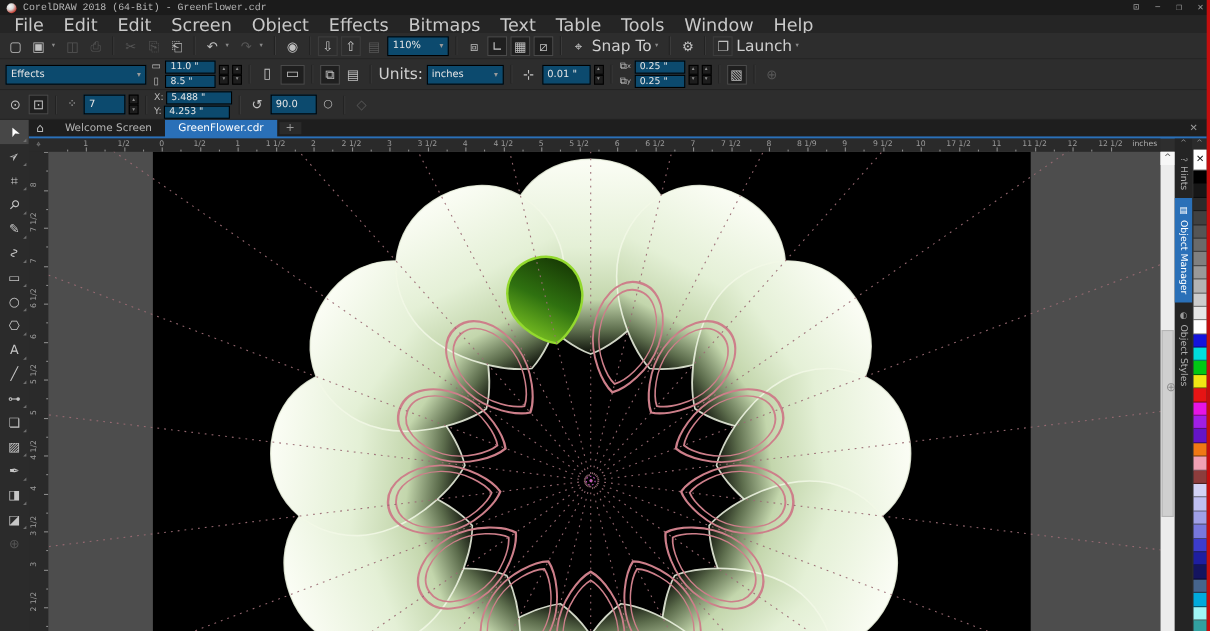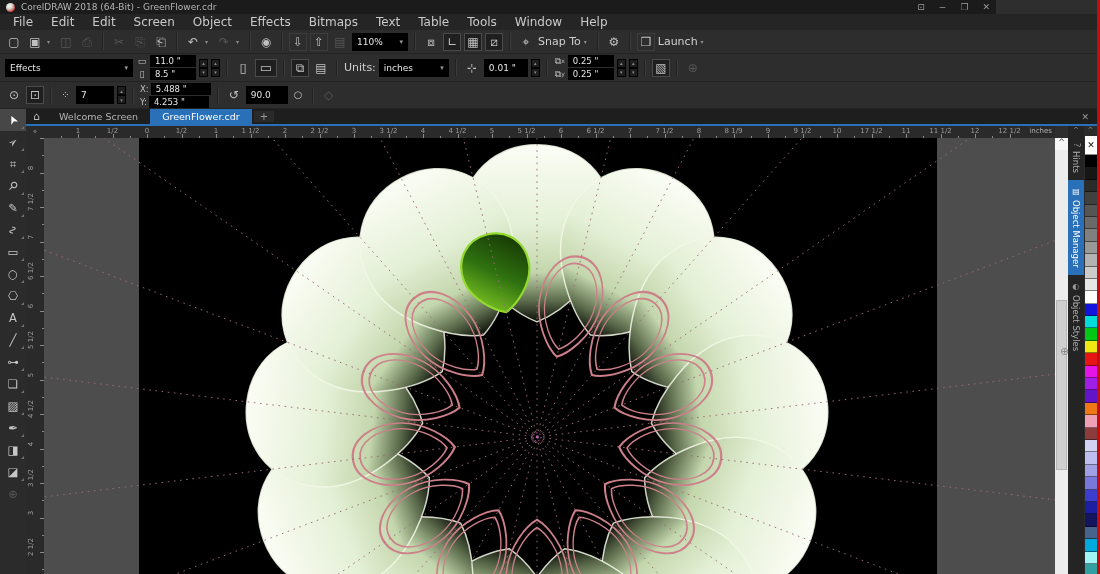--- a/index.html
+++ b/index.html
@@ -1,49 +1,49 @@
 <!DOCTYPE html>
 <html><head>
 <meta charset="utf-8">
 <style>
   * { margin:0; padding:0; box-sizing:border-box; }
   html,body { width:1100px; height:574px; overflow:hidden; background:#2e2e2e;
     font-family:"DejaVu Sans","Liberation Sans",sans-serif; }
   .app { position:relative; width:1100px; height:574px; background:#2e2e2e; overflow:hidden; }
 
   
-  .titlebar { position:absolute; left:0; top:0; width:996px; height:14px; background:#1b1b1b;
-    display:flex; align-items:center; padding:0 6px; color:#b5b5b5; font-size:9px; }
+  .titlebar { position:absolute; left:0; top:0; width:1100px; height:14px; background:#1b1b1b;
+    display:flex; align-items:center; padding:0 6px; color:#b5b5b5; font-size:9px;font-family:Liberation Mono, monospace; }
   .applogo { width:9px; height:9px; border-radius:50%; background:radial-gradient(circle at 35% 30%, #f5f5f5 0%, #d8d8d8 35%, #c23a2e 75%, #7c1f18 100%); margin-right:6px; flex:none; }
   .wctl { margin-left:auto; display:flex; gap:14px; color:#9a9a9a; font-size:9px; }
   .wctl span { cursor:default; }
 
   .menubar { position:absolute; left:0; top:14px; width:1100px; height:16px; background:#252525;
     display:flex; align-items:center; padding:0 4px; }
-  .menu-item { color:#c9c9c9; font-size:12px; padding:0 9px; }
+  .menu-item { color:#c9c9c9; font-size:16px; padding:0 9px; }
 
   .bar { position:absolute; left:0; width:1100px; background:#2d2d2d; border-bottom:1px solid #232323;
     display:flex; align-items:center; padding:0 5px; gap:3px; }
   .stdbar  { top:30px; height:24px; }
   .propbar { top:54px; height:28px; }
   .xformbar{ top:82px; height:27px; }
 
   .ico { width:18px; height:18px; display:inline-flex; align-items:center; justify-content:center;
     color:#c0c0c0; font-size:12px; line-height:1; flex:none; }
   .ico.sm { font-size:10px; width:15px; }
   .ico.gray { color:#575757; }
   .ico.toggled { background:#1f1f1f; border:1px solid #4a4a4a; }
   .ico.boxed { border:1px solid #3c3c3c; }
   .caret { color:#8a8a8a; font-size:6px; width:7px; }
   .ccaret { color:#9a9a9a; font-size:7px; margin-left:auto; padding-left:4px; }
   .sep { width:2px; height:17px; background:#222; border-right:1px solid #3b3b3b; margin:0 3px; flex:none; }
   .group { display:flex; align-items:center; gap:3px; }
-  .glabel { color:#cfcfcf; font-size:11px; }
-
-  .well { background:#000000; border:1px solid #000; color:#e6e6e6; font-size:9px;
+  .glabel { color:#cfcfcf; font-size:14px; }
+
+  .well { background:#0c4a6e; border:1px solid #000; color:#e6e6e6; font-size:9px;
     display:flex; align-items:center; padding:0 4px; height:18px; }
   .combo { cursor:default; }
   .zoomc { width:56px; }
   .spin { display:flex; flex-direction:column; width:9px; height:18px; flex:none; }
   .spin span { flex:1; background:#1d1d1d; border:1px solid #000; color:#8d8d8d; font-size:5px;
     display:flex; align-items:center; justify-content:center; }
   .stack { display:flex; flex-direction:column; gap:1px; }
   .stack .srow { display:flex; align-items:center; gap:2px; height:12px; }
   .stack .well { height:12px; font-size:8.5px; }
   .stack .ico { width:12px; height:12px; font-size:9px; }

